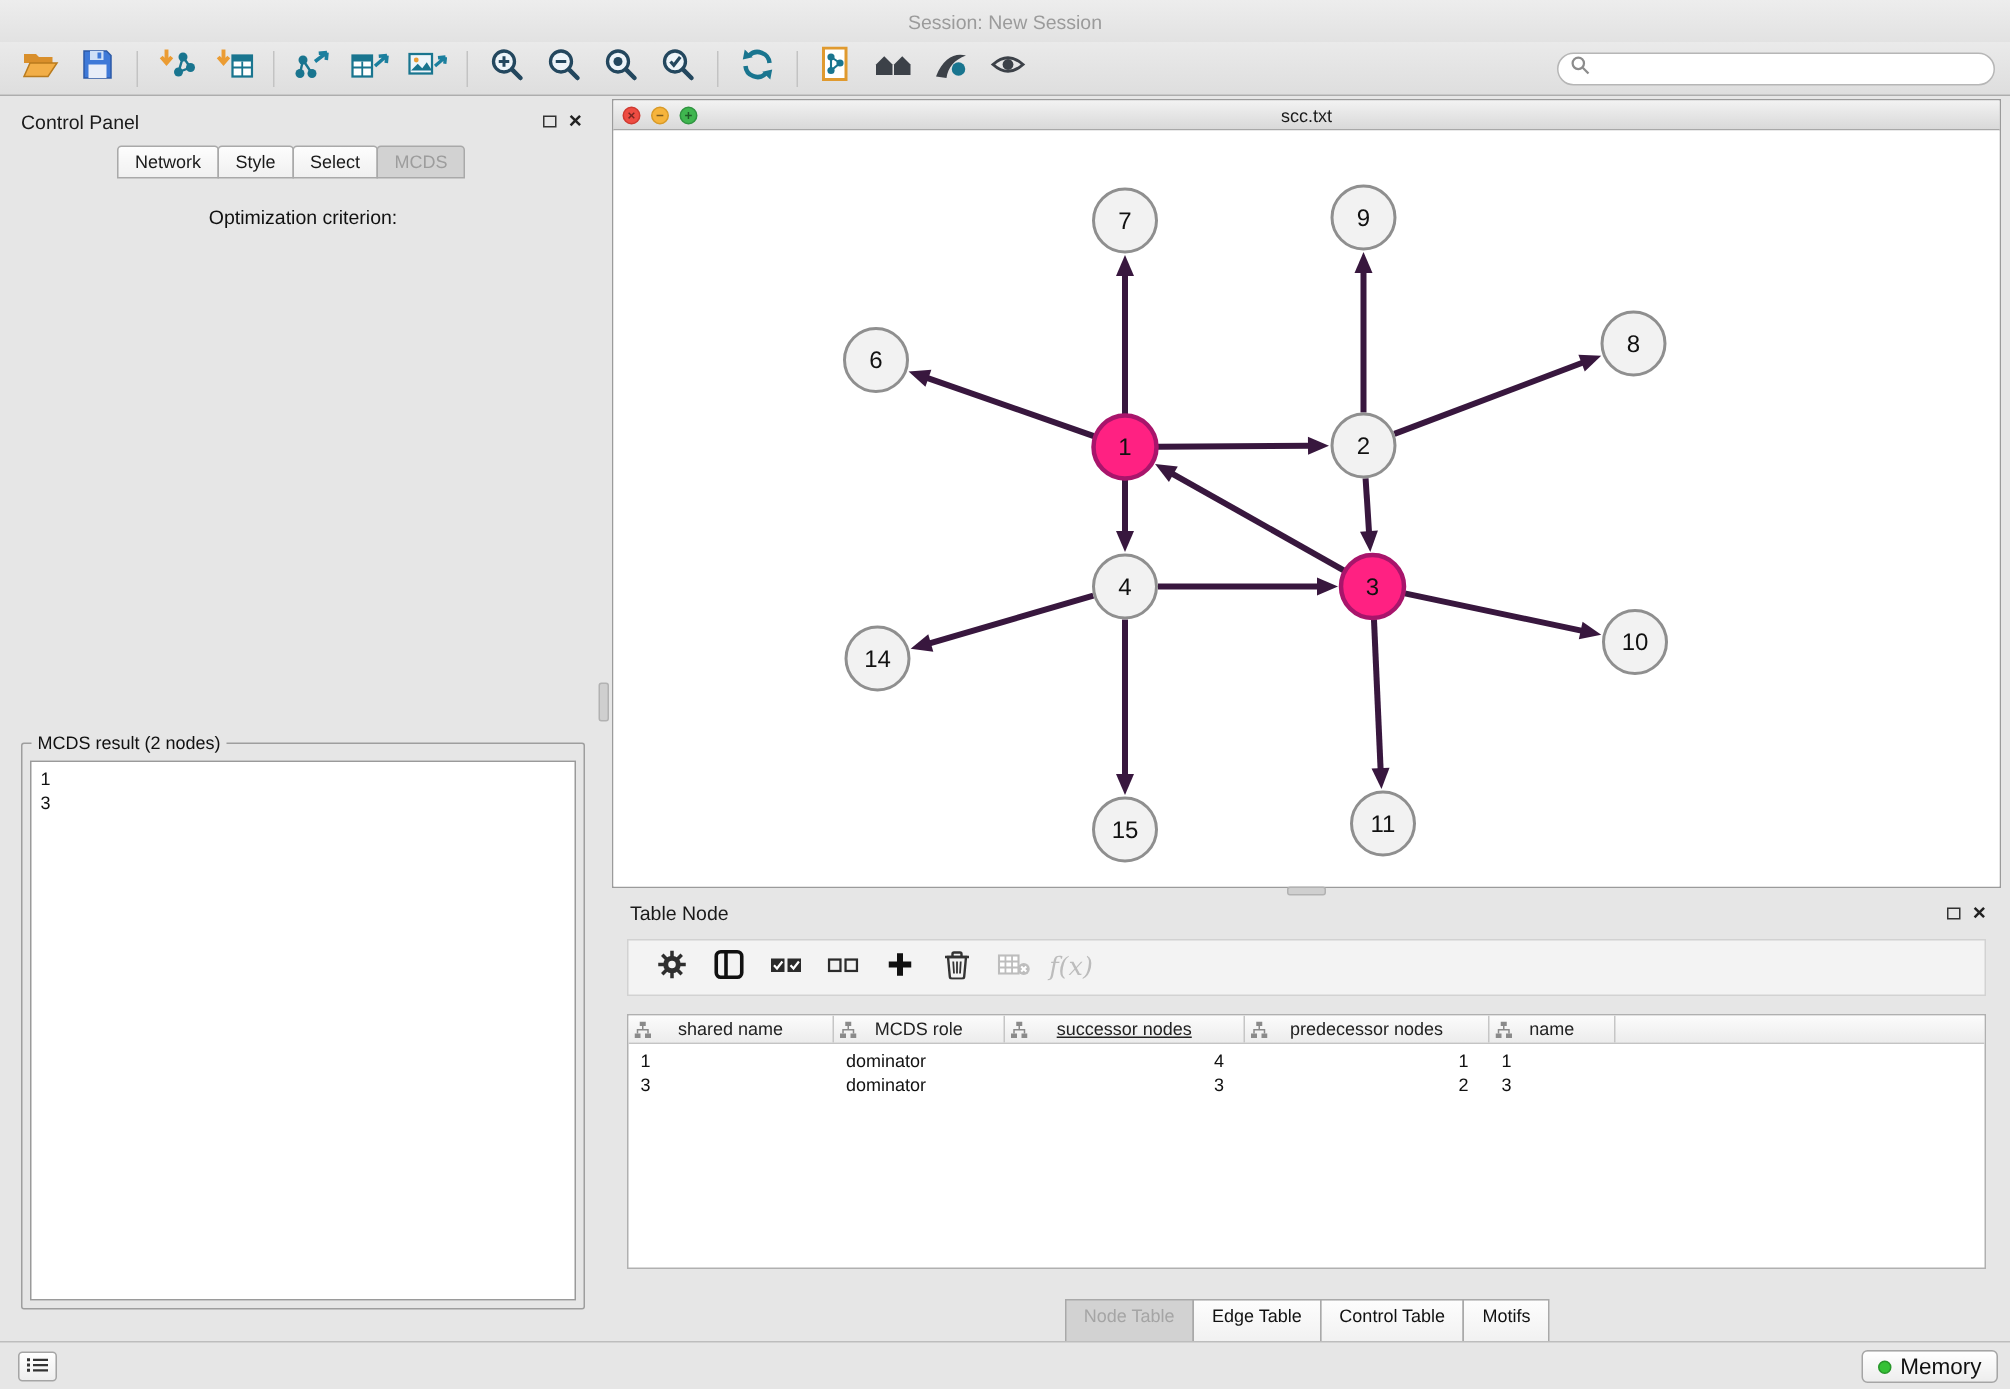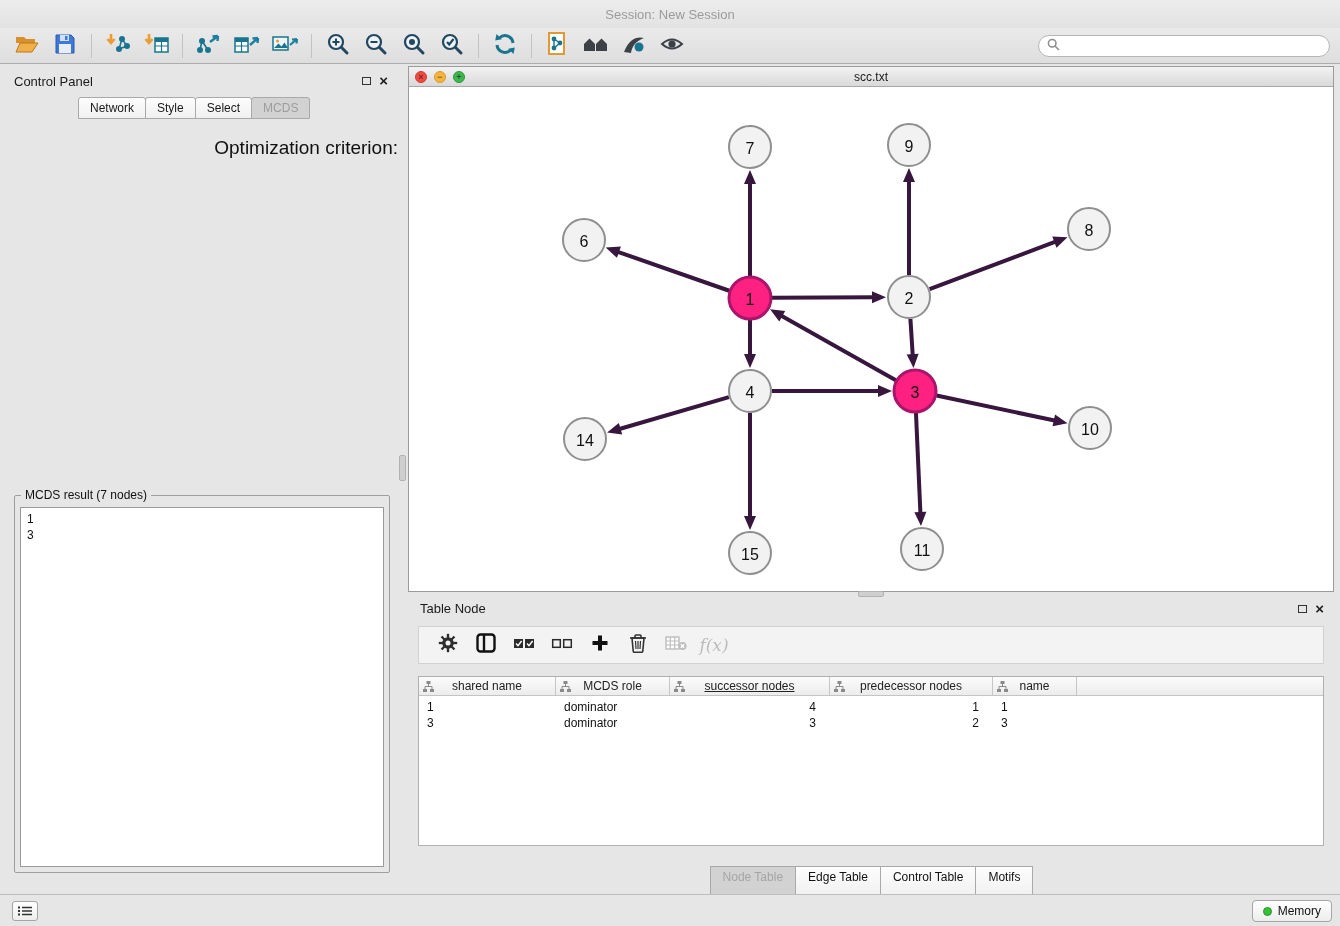--- a/index.html
+++ b/index.html
@@ -45,21 +45,21 @@
   .close-btn { font-size: 15px; font-weight: bold; color: #222; line-height: 12px; }
 
   .cp-tabs { position: absolute; left: 72px; top: 31px; display: flex; align-items: center; }
   .cp-tab {
     padding: 3px 11px; font-size: 12px; color: #1a1a1a;
     background: linear-gradient(#fdfdfd, #f0f0f0);
     border: 1px solid #a9a9a9; margin-right: -1px; border-radius: 3px 3px 0 0;
   }
   .cp-tab.active { background: #d2d2d2; color: #9d9d9d; }
 
-  .opt-label { position: absolute; top: 71px; left: 0; width: 100%; text-align: right; font-size: 19px; }
+  .opt-label { position: absolute; top: 71px; left: 0; width: 100%; text-align: center; font-size: 13px; }
   .dropdown {
     position: absolute; left: 38px; top: 93px; width: 316px; height: 23px;
     background: #fff; border: 1px solid #a5a5a5; border-radius: 4px;
     display: flex; align-items: center; font-size: 13px; padding-left: 9px;
   }
   .dropdown .stepper {
     margin-left: auto; width: 17px; align-self: stretch; border-left: 1px solid #cccccc;
     display: flex; flex-direction: column; align-items: center; justify-content: center; gap: 2px;
   }
   .tri-up { width: 0; height: 0; border-left: 4px solid transparent; border-right: 4px solid transparent; border-bottom: 5px solid #555; }
@@ -136,21 +136,21 @@
   .list-btn {
     position: absolute; left: 12px; top: 6px; width: 26px; height: 20px;
     border: 1px solid #a5a5a5; border-radius: 3px;
     background: linear-gradient(#ffffff, #eeeeee);
     display: flex; align-items: center; justify-content: center;
   }
   .memory-btn {
     position: absolute; right: 8px; top: 5px; height: 22px; padding: 0 10px;
     border: 1px solid #a5a5a5; border-radius: 4px;
     background: linear-gradient(#ffffff, #ededed);
-    display: flex; align-items: center; gap: 6px; font-size: 12px; color: #111;
+    display: flex; align-items: center; gap: 6px; font-size: 15px; color: #111;
   }
   .mem-dot { width: 9px; height: 9px; border-radius: 50%; background: #35c135; border: 1px solid #28962a; }
 </style>
 </head>
 <body>
 
 <div class="titlebar">
   <span class="wtitle">Session: New Session</span>
 </div>
 
@@ -297,21 +297,21 @@
   <div class="cp-tabs" id="cp-tabs">
       <div class="cp-tab">Network</div>
       <div class="cp-tab">Style</div>
       <div class="cp-tab">Select</div>
       <div class="cp-tab active">MCDS</div>
     </div>
 
   <div class="opt-label">Optimization criterion:</div>
 
   <div class="result-group">
-    <span class="result-legend">MCDS result (7 nodes)</span>
+    <span class="result-legend">MCDS result (2 nodes)</span>
     <div class="result-area" id="result-area">1
 3</div>
   </div>
 </div>
 
 <div class="network-window">
   <div class="nw-titlebar">
     <div class="traffic">
       <span class="light red">×</span>
       <span class="light yellow">−</span>

